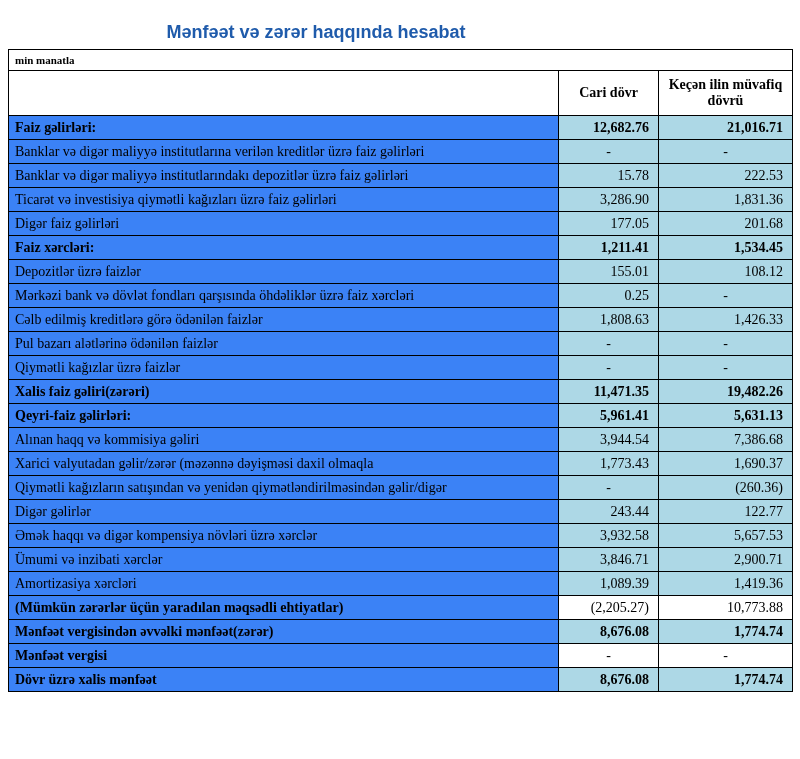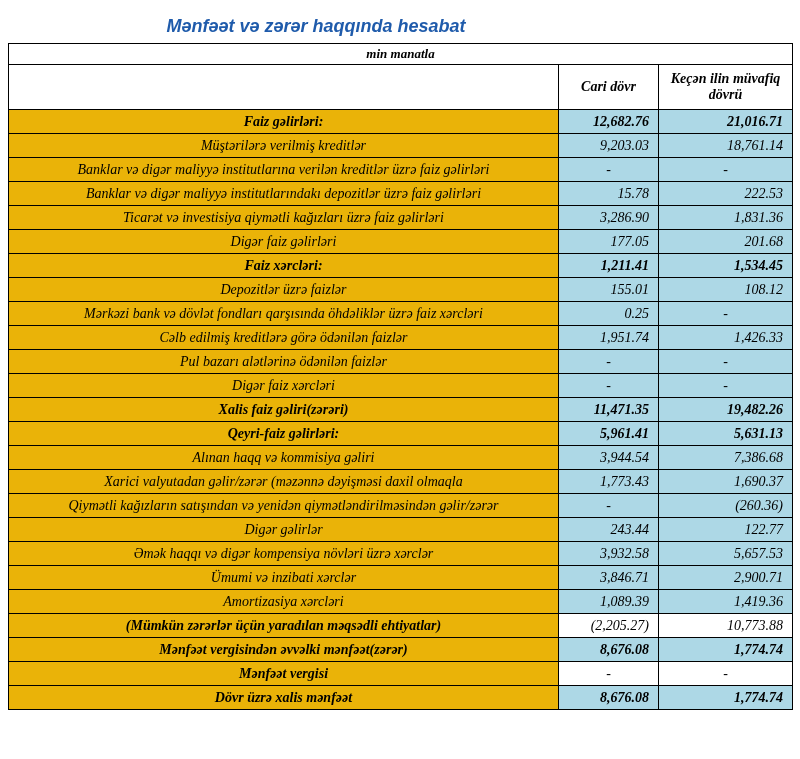--- a/index.html
+++ b/index.html
@@ -6,22 +6,21 @@
     margin: 0;
     padding: 0;
     background: #ffffff;
     width: 800px;
     font-family: "Liberation Serif", serif;
   }
   .page {
     width: 632px;
     height: 759px;
     box-sizing: border-box;
-    padding-top: 16px;
-    font-style: italic;
+    padding-top: 22px;
   }
   .title {
     text-align: center;
     color: #1f5bab;
     font-weight: bold;
     font-size: 18px;
     font-family: "Liberation Sans", sans-serif;
     margin: 0 0 6px 0;
   }
   table.report {
@@ -36,37 +35,37 @@
   td, th {
     border: 1px solid #000;
     font-size: 14px;
     padding: 1px 6px;
     height: 21px;
     box-sizing: content-box;
     overflow: hidden;
     white-space: nowrap;
   }
   .unit-row td {
-    text-align: center;
+    text-align: left;
     font-weight: bold;
-    font-size: 13px;
+    font-size: 11px;
     height: 18px;
   }
   th.colhead {
     text-align: center;
     vertical-align: middle;
     font-weight: bold;
     font-size: 14px;
     height: 42px;
     white-space: normal;
     background: #ffffff;
   }
   td.label {
-    text-align: center;
-    background: #eab308;
+    text-align: left;
+    background: #3b82f6;
   }
   td.val {
     text-align: right;
     position: relative;
     padding-right: 9px;
   }
   td.val.dash { text-align: center; padding-right: 6px; }
   .blue  { background: #add8e6; }
   .white { background: #ffffff; }
   .b { font-weight: bold; }
@@ -102,25 +101,20 @@
         <th class="colhead">Keçən ilin müvafiq dövrü</th>
       </tr>
     </thead>
     <tbody>
         <tr>
           <td class="label b">Faiz gəlirləri:</td>
           <td class="val blue b">12,682.76</td>
           <td class="val blue b">21,016.71</td>
         </tr>
         <tr>
-          <td class="label">Müştərilərə verilmiş kreditlər</td>
-          <td class="val blue">9,203.03</td>
-          <td class="val blue">18,761.14</td>
-        </tr>
-        <tr>
           <td class="label">Banklar və digər maliyyə institutlarına verilən kreditlər üzrə faiz gəlirləri</td>
           <td class="val blue dash">-</td>
           <td class="val blue dash">-</td>
         </tr>
         <tr>
           <td class="label">Banklar və digər maliyyə institutlarındakı depozitlər üzrə faiz gəlirləri</td>
           <td class="val blue">15.78</td>
           <td class="val blue">222.53</td>
         </tr>
         <tr>
@@ -143,30 +137,30 @@
           <td class="val blue">155.01</td>
           <td class="val blue">108.12</td>
         </tr>
         <tr>
           <td class="label">Mərkəzi bank və dövlət fondları qarşısında öhdəliklər üzrə faiz xərcləri</td>
           <td class="val blue">0.25</td>
           <td class="val blue dash">-</td>
         </tr>
         <tr>
           <td class="label">Cəlb edilmiş kreditlərə görə ödənilən faizlər</td>
-          <td class="val blue">1,951.74</td>
+          <td class="val blue">1,808.63</td>
           <td class="val blue">1,426.33</td>
         </tr>
         <tr>
           <td class="label">Pul bazarı alətlərinə ödənilən faizlər</td>
           <td class="val blue dash">-</td>
           <td class="val blue dash">-</td>
         </tr>
         <tr>
-          <td class="label">Digər faiz xərcləri</td>
+          <td class="label">Qiymətli kağızlar üzrə faizlər</td>
           <td class="val blue dash">-</td>
           <td class="val blue dash">-</td>
         </tr>
         <tr>
           <td class="label b">Xalis faiz gəliri(zərəri)</td>
           <td class="val blue b">11,471.35</td>
           <td class="val blue b">19,482.26</td>
         </tr>
         <tr>
           <td class="label b">Qeyri-faiz gəlirləri:</td>
@@ -177,21 +171,21 @@
           <td class="label">Alınan haqq və kommisiya gəliri</td>
           <td class="val blue">3,944.54</td>
           <td class="val blue">7,386.68</td>
         </tr>
         <tr>
           <td class="label">Xarici valyutadan gəlir/zərər (məzənnə dəyişməsi daxil olmaqla</td>
           <td class="val blue">1,773.43</td>
           <td class="val blue">1,690.37</td>
         </tr>
         <tr>
-          <td class="label">Qiymətli kağızların satışından və yenidən qiymətləndirilməsindən gəlir/zərər</td>
+          <td class="label">Qiymətli kağızların satışından və yenidən qiymətləndirilməsindən gəlir/digər</td>
           <td class="val blue dash">-</td>
           <td class="val blue">(260.36)</td>
         </tr>
         <tr>
           <td class="label">Digər gəlirlər</td>
           <td class="val blue">243.44</td>
           <td class="val blue">122.77</td>
         </tr>
         <tr>
           <td class="label">Əmək haqqı və digər kompensiya növləri üzrə xərclər</td>

